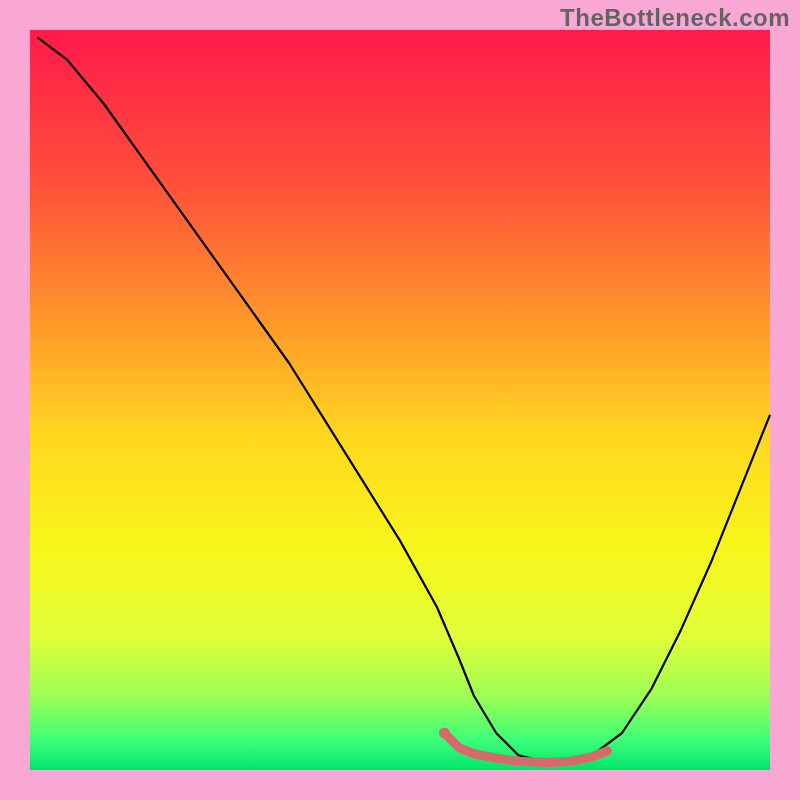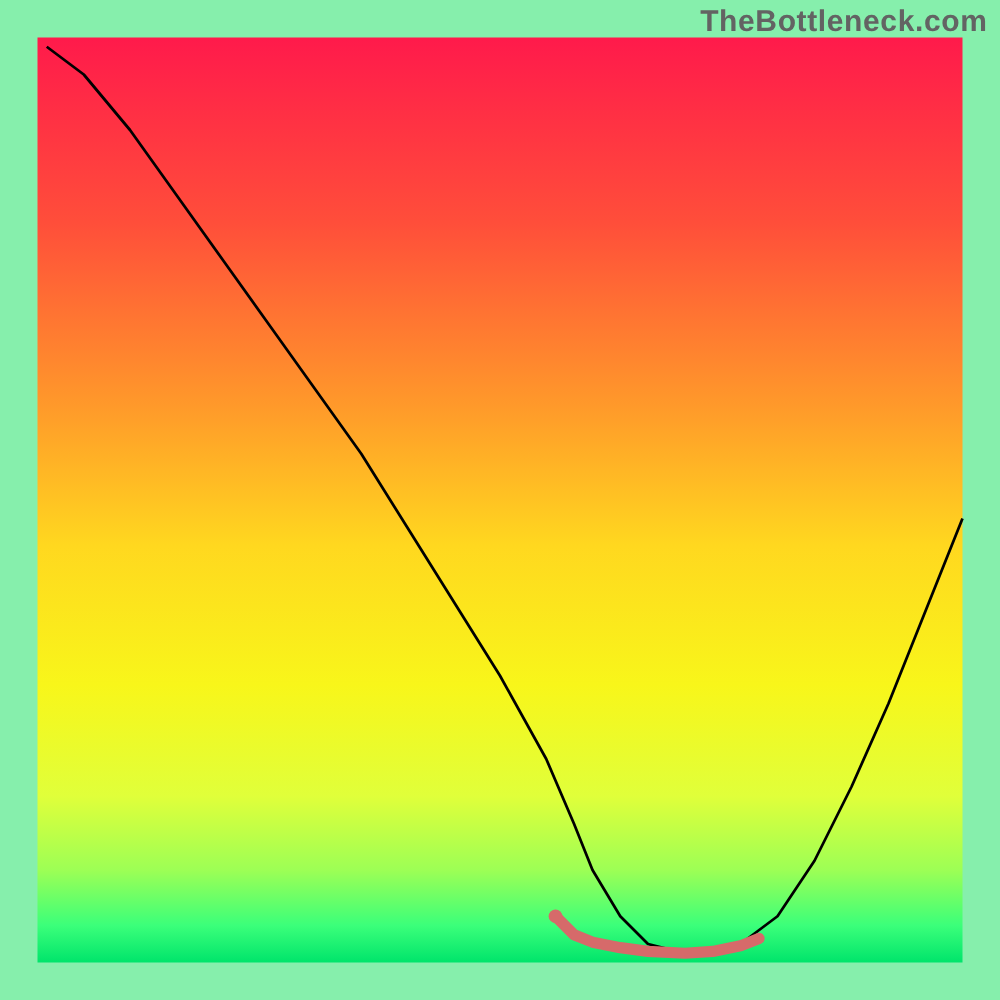--- a/index.html
+++ b/index.html
@@ -8,21 +8,21 @@
     width: 800px;
     height: 800px;
     background: #000;
     overflow: hidden;
     font-family: Arial, Helvetica, sans-serif;
   }
   .frame {
     position: relative;
     width: 800px;
     height: 800px;
-    background: #86efac;
+    background: #f9a8d4;
   }
   .watermark {
     position: absolute;
     top: 4px;
     right: 10px;
     font-size: 24px;
     font-weight: bold;
     color: #636363;
     z-index: 10;
     letter-spacing: 0.5px;

